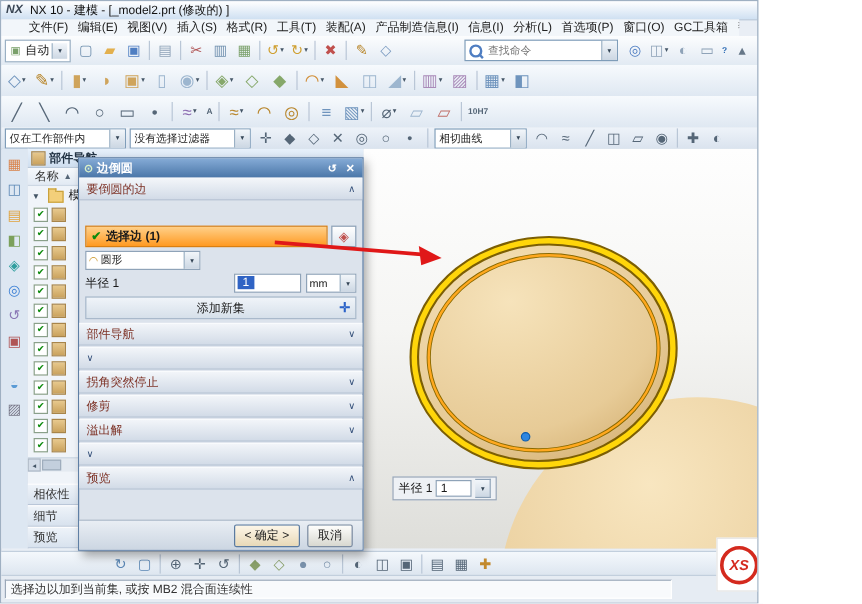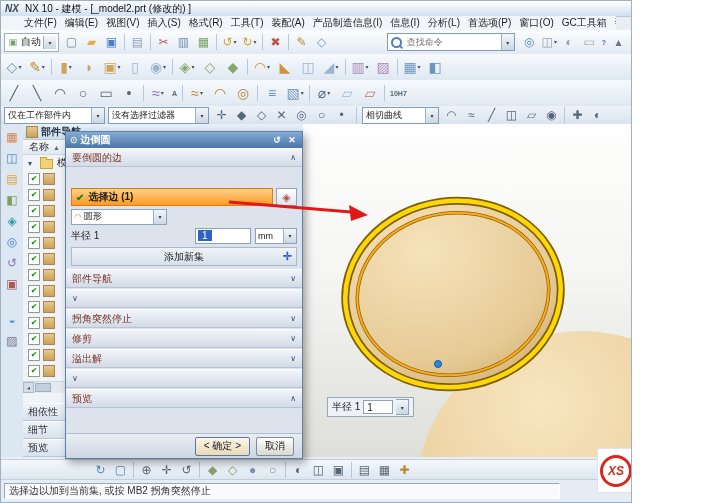--- a/index.html
+++ b/index.html
@@ -496,21 +496,21 @@
       <span class="ic" style="color: rgb(85, 102, 119);">◐</span>
       <span class="ic" style="color: rgb(85, 102, 119);">◫</span>
       <span class="ic" style="color: rgb(85, 102, 119);">▣</span>
       <span class="tbdiv"></span>
       <span class="ic" style="color: rgb(85, 102, 119);">▤</span>
       <span class="ic" style="color: rgb(85, 102, 119);">▦</span>
       <span class="ic" style="color: rgb(194, 138, 46);">✚</span>
     </div>
 
   <div class="statusbar">
-    <div class="statusfield">选择边以加到当前集, 或按 MB2 拐角突然停止</div>
+    <div class="statusfield">选择边以加到当前集, 或按 MB2 混合面连续性</div>
   </div>
 
   <div class="wm">
     <span class="wm-logo">XS</span>
     <span class="wm-col">
       <span class="wm-name">资料网</span>
       <span class="wm-domain">ZL.XS1616.COM</span>
     </span>
   </div>
 

